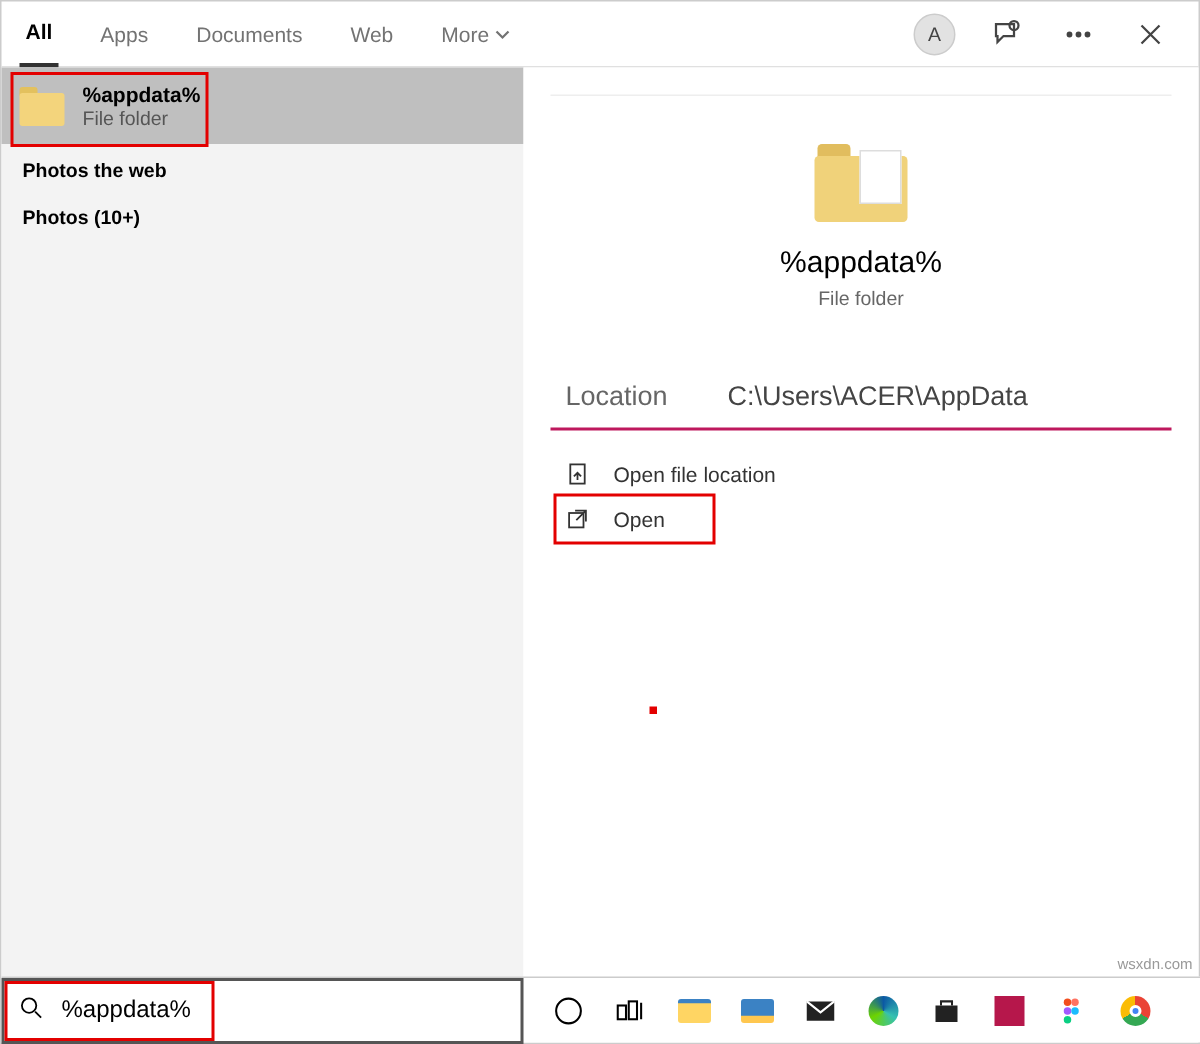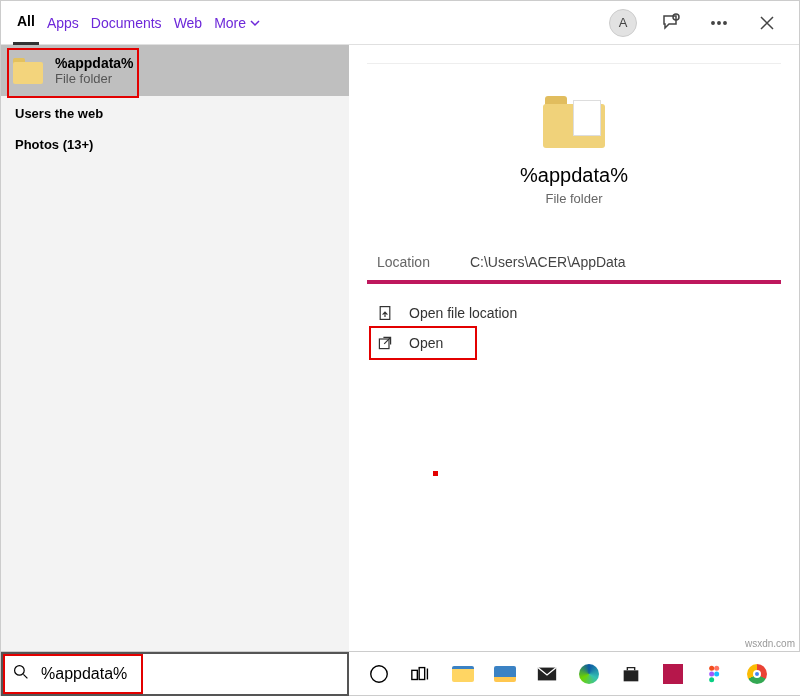--- a/index.html
+++ b/index.html
@@ -1,20 +1,20 @@
 <!DOCTYPE html>
 <html><head>
 <meta charset="utf-8">
 <style>
 html,body{margin:0;padding:0;width:800px;height:696px;font-family:"Segoe UI",sans-serif;font-size:14px;color:#000;background:#fff;overflow:hidden}
 *{box-sizing:border-box}
 .container{width:800px;height:696px;position:relative;border:1px solid #ccc}
 .topbar{height:44px;border-bottom:1px solid #e0e0e0;display:flex;align-items:center;padding:0 12px;gap:8px}
-.tabs{display:flex;align-items:flex-start;gap:4px}
-.tab{padding:0 4px;cursor:pointer;display:flex;align-items:center;gap:4px;height:44px;color:#6d28d9}
+.tabs{display:flex;align-items:flex-start;gap:24px}
+.tab{padding:0 4px;cursor:pointer;display:flex;align-items:center;gap:4px;height:44px;color:#737373}
 .tab.active{font-weight:600;border-bottom:3px solid #333;color:#000}
 .top-spacer{flex:1}
 .top-icon{width:40px;height:40px;display:flex;align-items:center;justify-content:center;color:#444}
 .avatar-circle{width:28px;height:28px;border-radius:50%;background:#e2e2e2;display:flex;align-items:center;justify-content:center;font-size:13px;color:#444;border:1px solid #ccc}
 .body{display:flex;height:608px}
 .left{width:348px;background:#f3f3f3;display:flex;flex-direction:column}
 .right{flex:1;background:#fff;position:relative}
 .section-label{font-size:13px;font-weight:600;padding:10px 14px 6px}
 .best-match{background:#bfbfbf;display:flex;align-items:center;padding:10px 12px;gap:12px;position:relative}
 .folder-ico{width:30px;height:26px;position:relative}
@@ -28,21 +28,21 @@
 .web-title{font-weight:400}
 .web-sub{color:#777}
 .chev{margin-left:auto;color:#555}
 .right-inner{margin:18px;border-top:1px solid #eee;padding-top:12px;display:flex;flex-direction:column;align-items:center}
 .big-folder{width:62px;height:52px;position:relative;margin-top:20px}
 .big-folder .bf-back{position:absolute;width:62px;height:44px;bottom:0;background:#f0d27a;border-radius:3px}
 .big-folder .bf-tab{position:absolute;width:22px;height:10px;top:0;left:2px;background:#e1bd5e;border-radius:3px 3px 0 0}
 .big-folder .bf-page{position:absolute;width:28px;height:36px;top:4px;right:4px;background:#fff;border:1px solid #ddd}
 .detail-title{font-size:20px;margin-top:16px}
 .detail-sub{color:#666;font-size:13px;margin-top:4px}
-.loc-row{display:flex;gap:40px;width:100%;padding:22px 10px 10px;border-bottom:4px solid #be185d;margin-top:26px;font-size:14px}
+.loc-row{display:flex;gap:40px;width:100%;padding:22px 10px 10px;border-bottom:2px solid #be185d;margin-top:26px;font-size:18px}
 .loc-label{color:#666}
 .loc-link{color:#444}
 .actions{width:100%;padding:14px 2px}
 .action-row{display:flex;align-items:center;gap:16px;padding:7px 8px;position:relative;color:#333}
 .action-row svg{width:16px;height:16px}
 .red-dot{position:absolute;width:5px;height:5px;background:#e30000;left:432px;top:470px}
 .taskbar{position:absolute;left:0;bottom:0;height:44px;width:800px;border-top:1px solid #ccc;background:#fff;display:flex;align-items:center}
 .searchbox{width:348px;height:44px;border:2px solid #555;display:flex;align-items:center;padding:0 10px;gap:10px;position:relative}
 .searchbox input{border:none;outline:none;font-size:16px;flex:1;background:transparent}
 .tb-icons{display:flex;align-items:center;gap:18px;padding-left:18px}
@@ -98,22 +98,22 @@
         <div class="folder-ico">
             <div class="folder-tab"></div>
             <div class="folder-back"></div>
           </div>
         <div>
           <div class="bm-title">%appdata%</div>
           <div class="bm-sub">File folder</div>
         </div>
         <div class="hl-red" style="left:6px;top:3px;width:132px;height:50px"></div>
       </div>
-      <div class="section-label">Users the web</div>
-      <div class="section-label">Photos (13+)</div>
+      <div class="section-label">Photos the web</div>
+      <div class="section-label">Photos (10+)</div>
     </div>
 
     <div class="right">
       <div class="right-inner">
         <div class="big-folder">
           <div class="bf-tab"></div>
             <div class="bf-back"></div>
             <div class="bf-page"></div>
         </div>
         <div class="detail-title">%appdata%</div>

